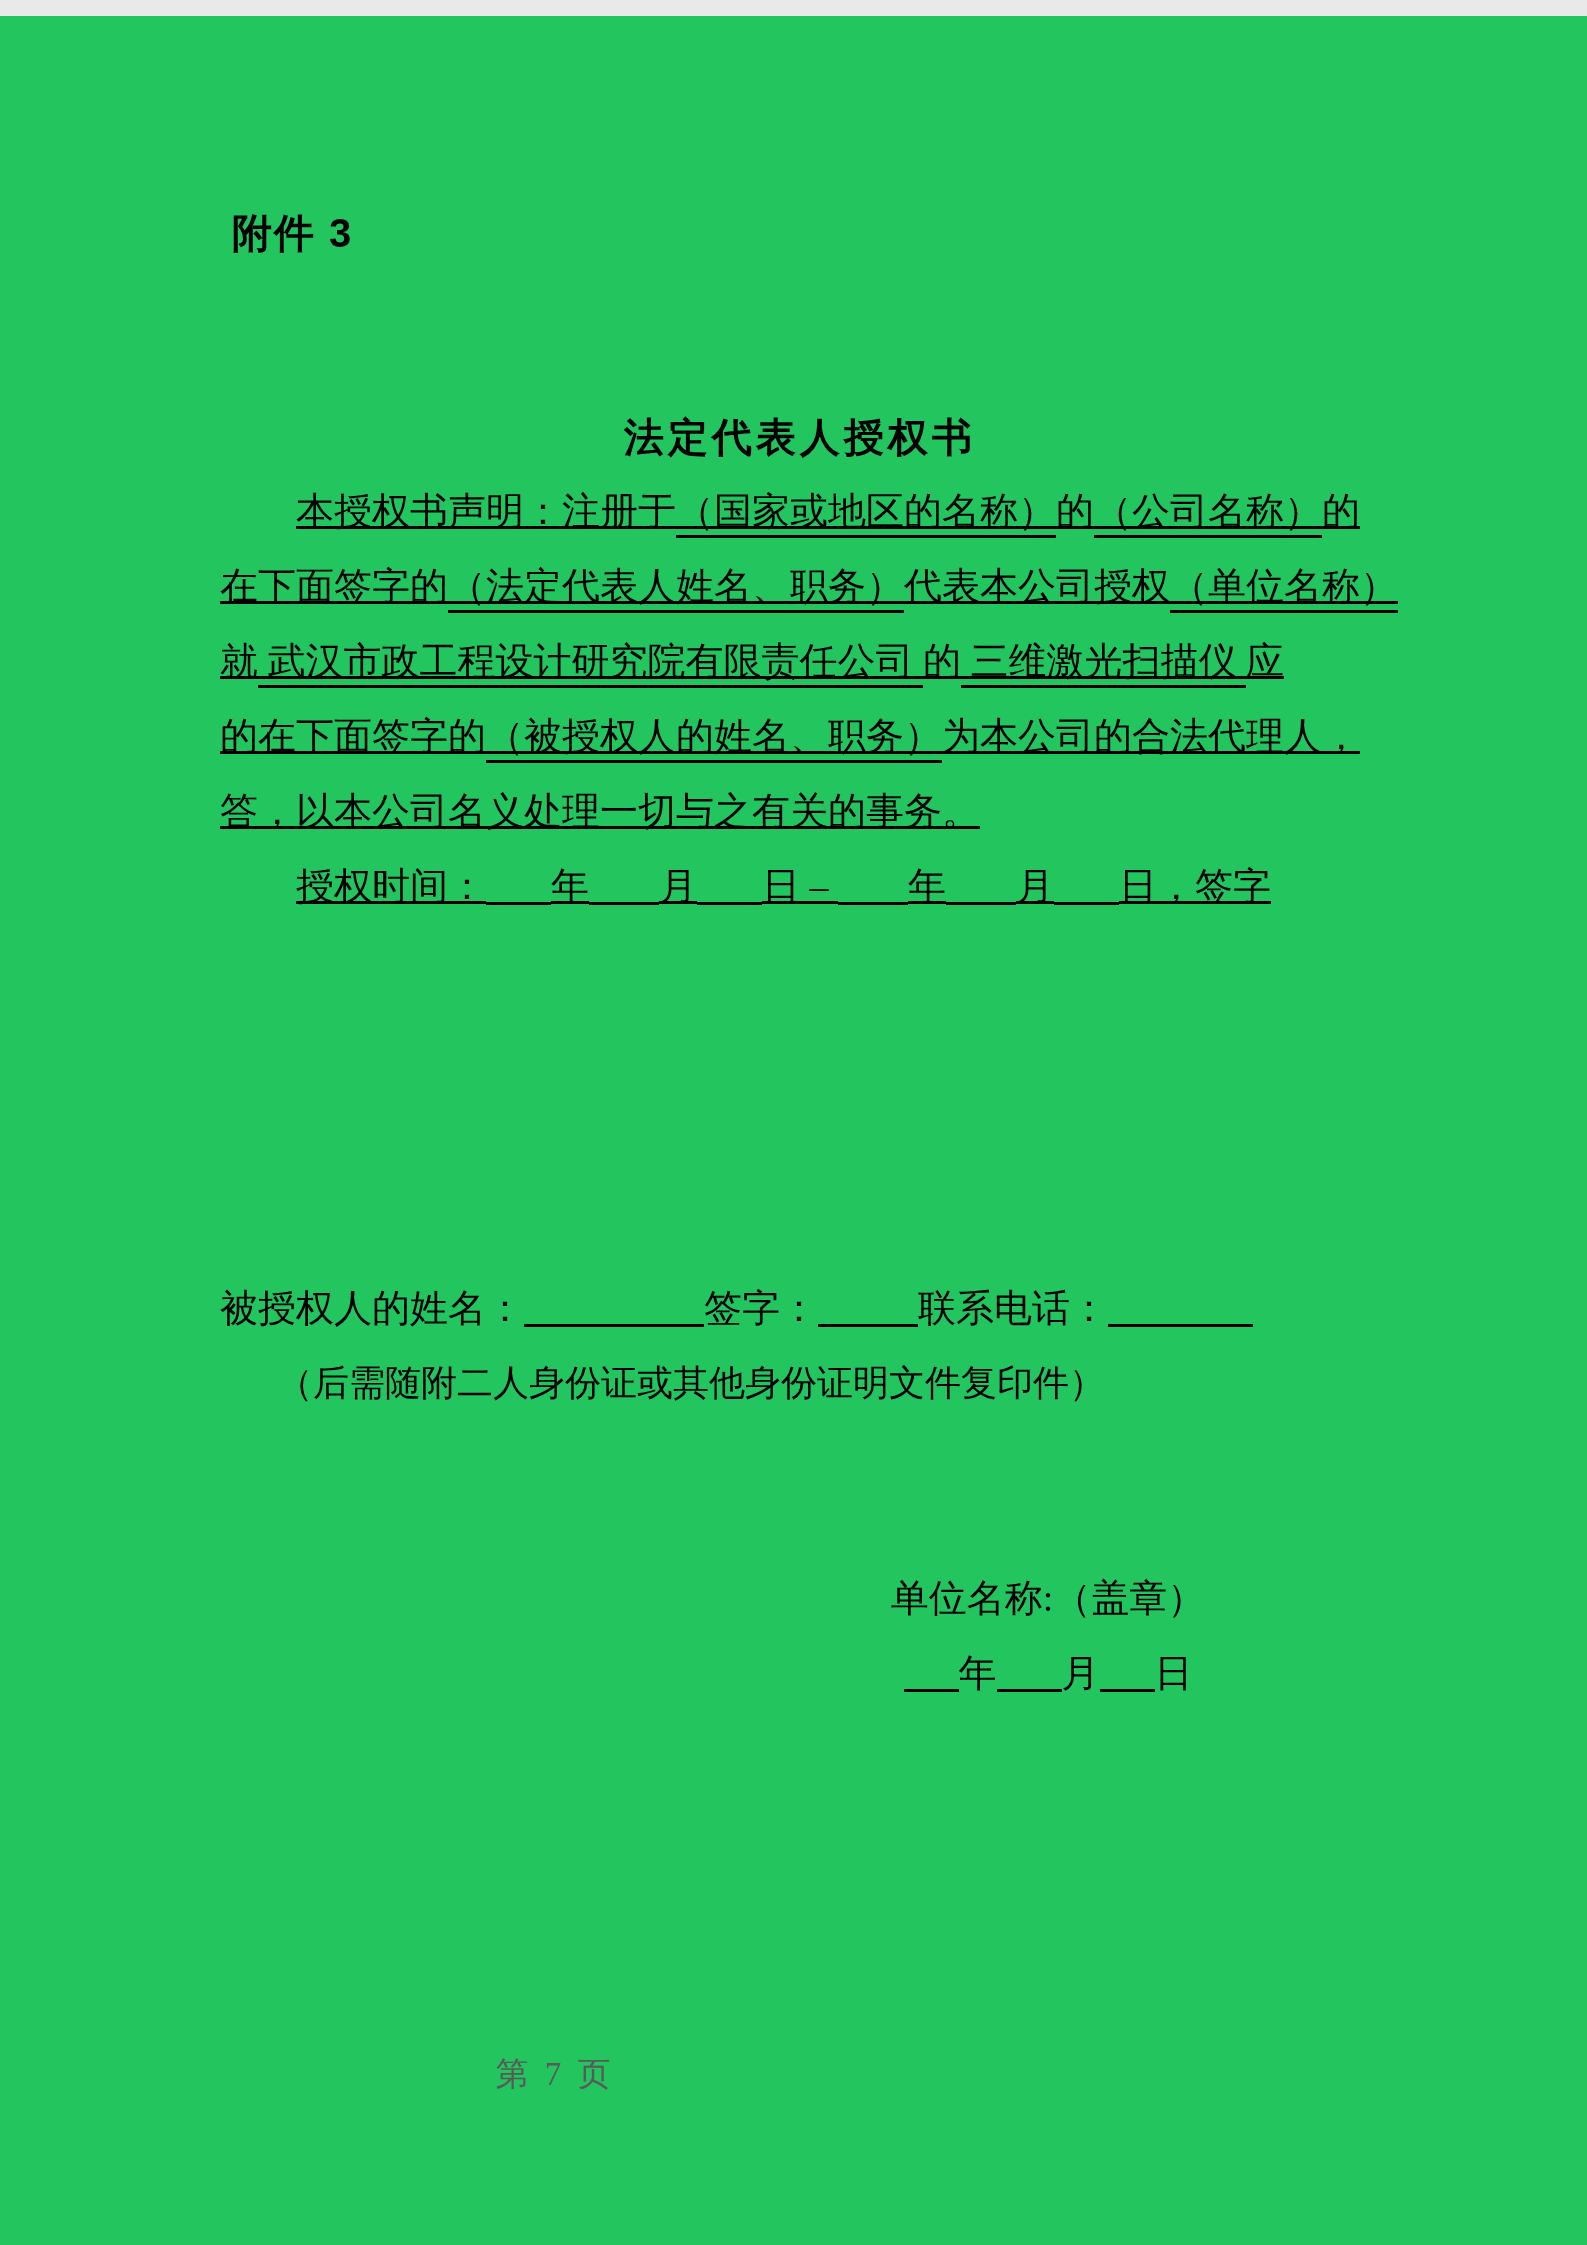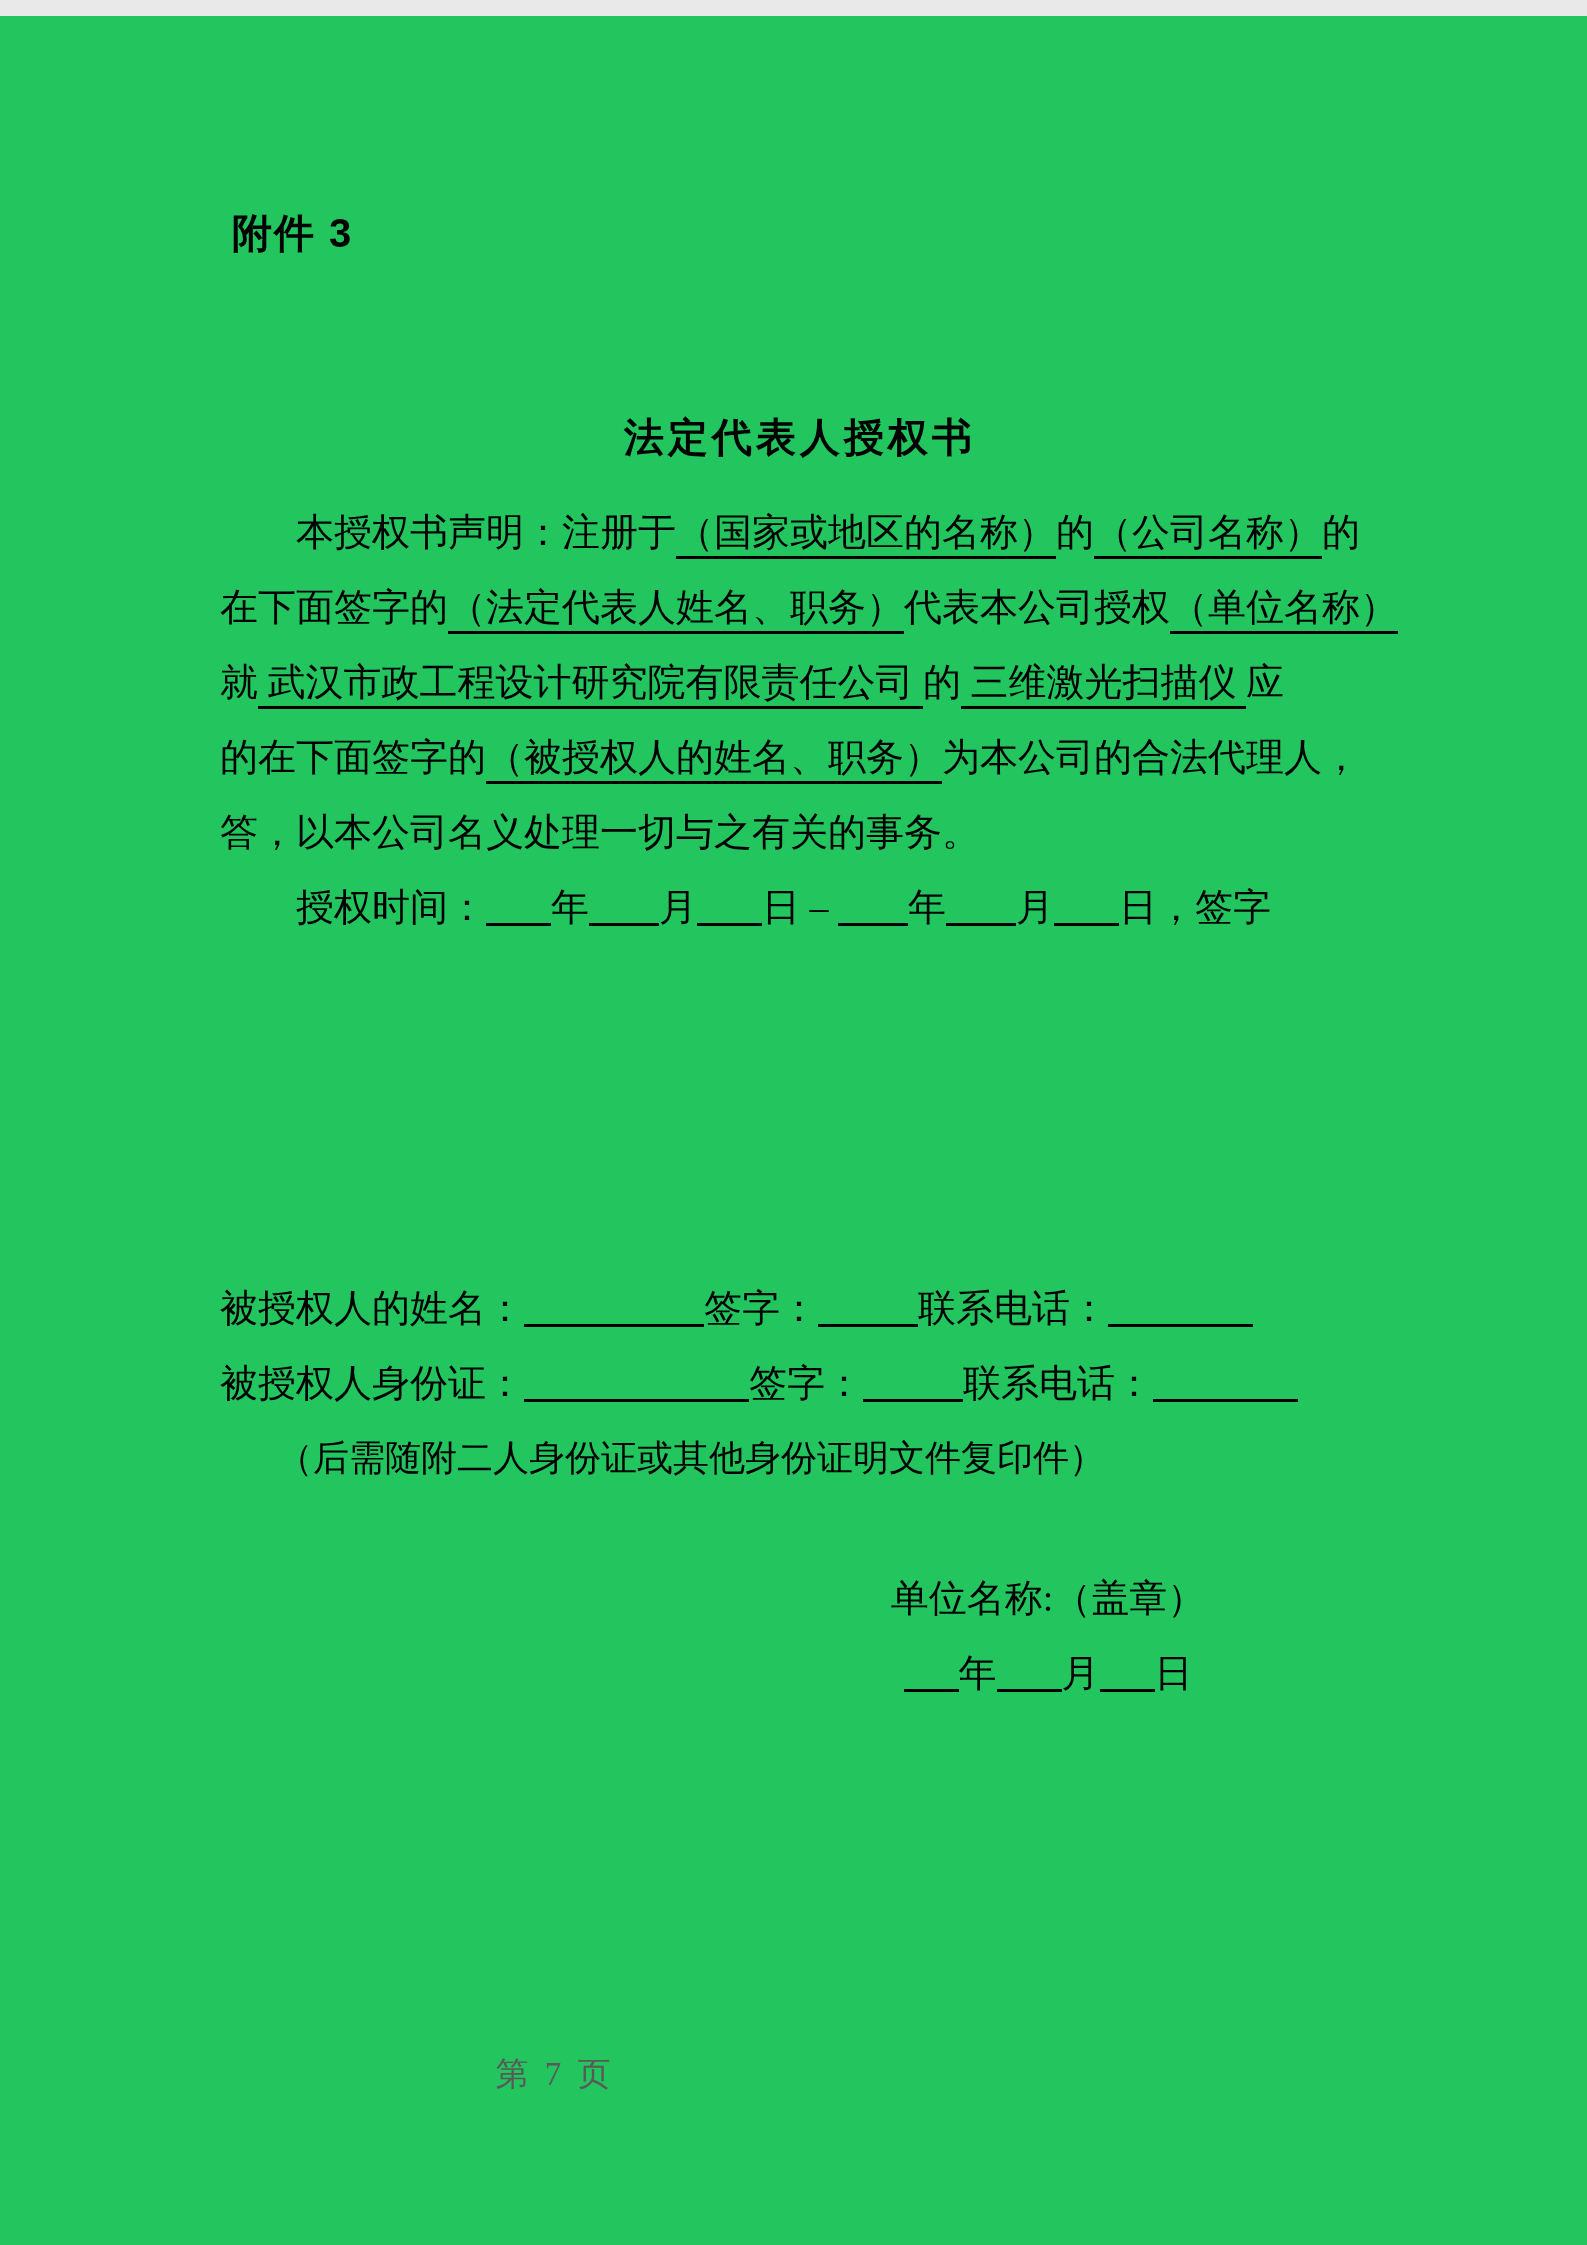--- a/index.html
+++ b/index.html
@@ -15,21 +15,21 @@
   .attachment {
     position:absolute; top:190px; left:232px;
     font-family:"Liberation Sans","DejaVu Sans",sans-serif;
     font-weight:bold; font-size:40px; letter-spacing:2px;
   }
   .doc-title {
     position:absolute; top:394px; left:220px; width:1160px;
     text-align:center; font-weight:bold; font-size:40px; letter-spacing:4px;
   }
   .para { position:absolute; left:220px; width:1180px; font-size:38px; line-height:75px; }
-  #para-main { top:479px; }
+  #para-main { top:458px;text-decoration:underline; }
   #id-section { top:1255px; }
   #stamp-section { top:1545px; left:738px; width:620px;text-align:center; }
   .line { white-space:normal; }
   .indent { text-indent:76px; }
   .note-indent { padding-left:57px; font-size:36px; }
   .seg { white-space:pre; }
   .u {
     white-space:pre;
     text-decoration:underline;
     text-decoration-thickness:3px;
@@ -61,21 +61,20 @@
     <div class="line indent"><span class="seg">本授权书声明：注册于</span><span class="u">（国家或地区的名称）</span><span class="seg">的</span><span class="u">（公司名称）</span><span class="seg">的</span></div>
     <div class="line"><span class="seg">在下面签字的</span><span class="u">（法定代表人姓名、职务）</span><span class="seg">代表本公司授权</span><span class="u">（单位名称）</span></div>
     <div class="line"><span class="seg">就</span><span class="u"> 武汉市政工程设计研究院有限责任公司 </span><span class="seg">的</span><span class="u"> 三维激光扫描仪 </span><span class="seg">应</span></div>
     <div class="line"><span class="seg">的在下面签字的</span><span class="u">（被授权人的姓名、职务）</span><span class="seg">为本公司的合法代理人，</span></div>
     <div class="line"><span class="seg">答，以本公司名义处理一切与之有关的事务。</span></div>
     <div class="line indent"><span class="seg">授权时间：</span><span class="blank w65"></span><span class="seg">年</span><span class="blank w70"></span><span class="seg">月</span><span class="blank w65"></span><span class="seg">日</span><span class="seg"> – </span><span class="blank w70"></span><span class="seg">年</span><span class="blank w70"></span><span class="seg">月</span><span class="blank w65"></span><span class="seg">日，签字</span></div>
   </div>
 
   <div class="para" id="id-section">
     <div class="line"><span class="seg">被授权人的姓名：</span><span class="blank w180"></span><span class="seg">签字：</span><span class="blank w100"></span><span class="seg">联系电话：</span><span class="blank w145"></span></div>
-    <div class="line"><span class="seg">被授权人身份证：</span><span class="blank w225"></span><span class="seg">签字：</span><span class="blank w100"></span><span class="seg">联系电话：</span><span class="blank w145"></span></div>
     <div class="line note-indent"><span class="seg">（后需随附二人身份证或其他身份证明文件复印件）</span></div>
   </div>
 
   <div class="para" id="stamp-section">
     <div class="line"><span class="seg">单位名称:（盖章）</span></div>
     <div class="line"><span class="blank w55"></span><span class="seg">年</span><span class="blank w65"></span><span class="seg">月</span><span class="blank w55"></span><span class="seg">日</span></div>
   </div>
 
   <div class="footer">第 7 页</div>
 

